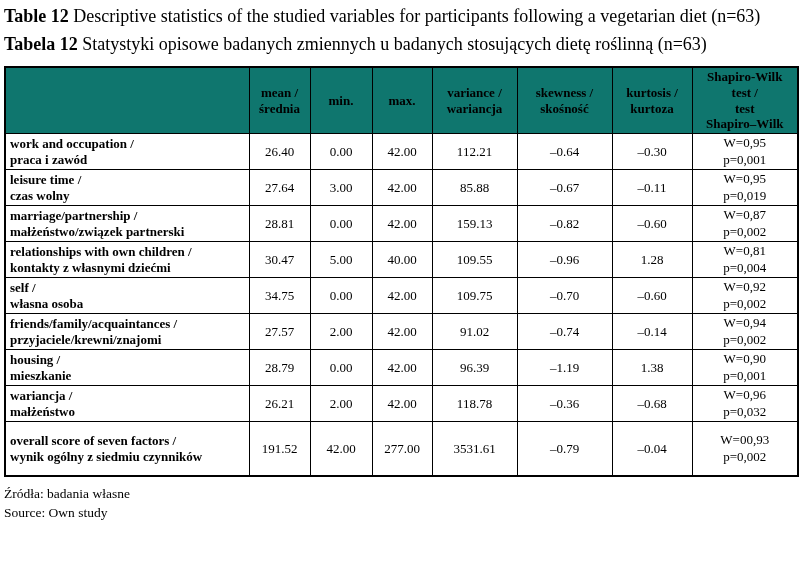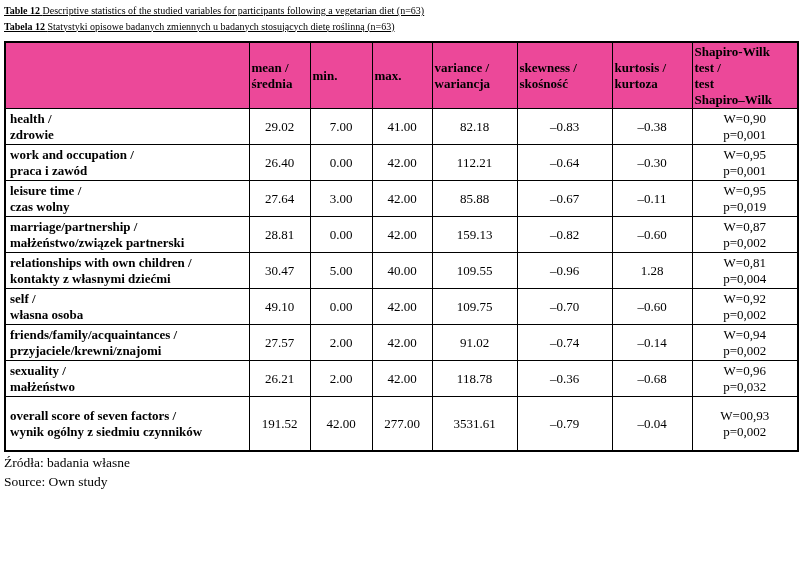--- a/index.html
+++ b/index.html
@@ -9,45 +9,44 @@
     height: 581px;
     background: #ffffff;
     color: #000000;
     font-family: "Liberation Serif", serif;
     overflow: hidden;
   }
   .page {
     padding: 3px 4px 0 4px;
   }
   .caption {
-    font-size: 10px;
+    font-size: 18px;
     line-height: 1.55;
     white-space: nowrap;
-    text-decoration: underline;
   }
   .bold { font-weight: bold; }
 
   table.stats {
     border-collapse: collapse;
     table-layout: fixed;
     width: 793px;
     margin-top: 7px;
     border: 2px solid #000000;
   }
   table.stats td {
     border: 1.5px solid #000000;
     font-size: 13px;
     vertical-align: middle;
     padding: 1px 2px;
     overflow: hidden;
   }
   thead td {
-    background: #ec4899;
+    background: #0f766e;
     font-weight: bold;
-    text-align: left;
+    text-align: center;
     white-space: pre-line;
     line-height: 1.22;
     height: 61px;
     border-bottom: 2px solid #000000;
   }
   tbody td {
     text-align: center;
     height: 33px;
     line-height: 1.25;
   }
@@ -58,21 +57,21 @@
     padding-right: 3px;
     line-height: 1.22;
   }
   tbody tr.tall-row td { height: 51px; }
   .shapiro-cell div { line-height: 1.25; }
 
   .footer-note {
     font-size: 13.5px;
     line-height: 1.4;
   }
-  .footer-block { margin-top: 2px; }
+  .footer-block { margin-top: 8px; }
 </style>
 </head>
 <body>
 
 <div class="page">
 
   <div class="caption">
     <span class="bold">Table 12</span>
     <span>Descriptive statistics of the studied variables for participants following a vegetarian diet (n=63)</span>
   </div>
@@ -107,36 +106,20 @@
 kurtoza</td>
         <td>Shapiro-Wilk
 test /
 test
 Shapiro–Wilk</td>
       </tr>
     </thead>
     <tbody>
         <tr>
           <td class="label-cell">
-            <div>health /</div>
-            <div>zdrowie</div>
-          </td>
-          <td>29.02</td>
-          <td>7.00</td>
-          <td>41.00</td>
-          <td>82.18</td>
-          <td>–0.83</td>
-          <td>–0.38</td>
-          <td class="shapiro-cell">
-            <div>W=0,90</div>
-            <div>p=0,001</div>
-          </td>
-        </tr>
-        <tr>
-          <td class="label-cell">
             <div>work and occupation /</div>
             <div>praca i zawód</div>
           </td>
           <td>26.40</td>
           <td>0.00</td>
           <td>42.00</td>
           <td>112.21</td>
           <td>–0.64</td>
           <td>–0.30</td>
           <td class="shapiro-cell">
@@ -190,21 +173,21 @@
           <td class="shapiro-cell">
             <div>W=0,81</div>
             <div>p=0,004</div>
           </td>
         </tr>
         <tr>
           <td class="label-cell">
             <div>self /</div>
             <div>własna osoba</div>
           </td>
-          <td>49.10</td>
+          <td>34.75</td>
           <td>0.00</td>
           <td>42.00</td>
           <td>109.75</td>
           <td>–0.70</td>
           <td>–0.60</td>
           <td class="shapiro-cell">
             <div>W=0,92</div>
             <div>p=0,002</div>
           </td>
         </tr>
@@ -219,21 +202,37 @@
           <td>91.02</td>
           <td>–0.74</td>
           <td>–0.14</td>
           <td class="shapiro-cell">
             <div>W=0,94</div>
             <div>p=0,002</div>
           </td>
         </tr>
         <tr>
           <td class="label-cell">
-            <div>sexuality /</div>
+            <div>housing /</div>
+            <div>mieszkanie</div>
+          </td>
+          <td>28.79</td>
+          <td>0.00</td>
+          <td>42.00</td>
+          <td>96.39</td>
+          <td>–1.19</td>
+          <td>1.38</td>
+          <td class="shapiro-cell">
+            <div>W=0,90</div>
+            <div>p=0,001</div>
+          </td>
+        </tr>
+        <tr>
+          <td class="label-cell">
+            <div>wariancja /</div>
             <div>małżeństwo</div>
           </td>
           <td>26.21</td>
           <td>2.00</td>
           <td>42.00</td>
           <td>118.78</td>
           <td>–0.36</td>
           <td>–0.68</td>
           <td class="shapiro-cell">
             <div>W=0,96</div>

